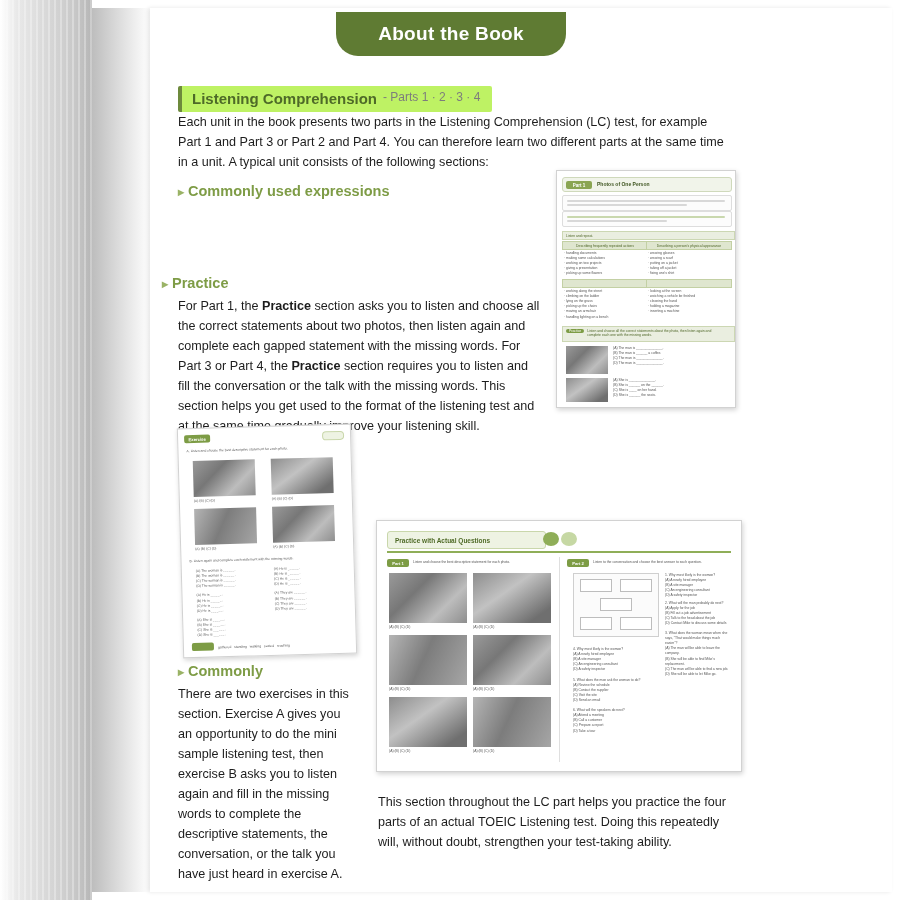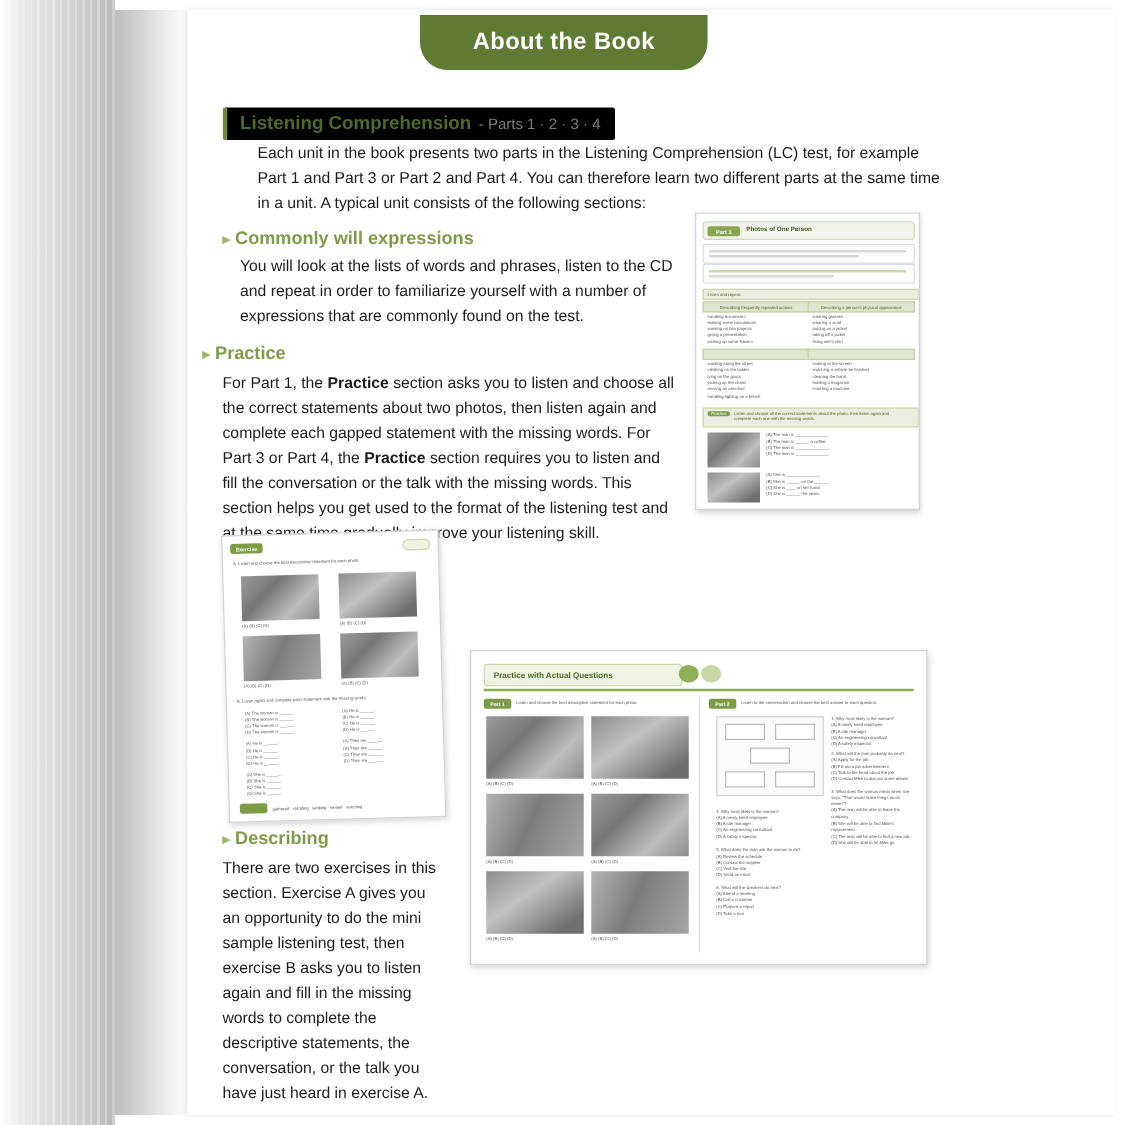--- a/index.html
+++ b/index.html
@@ -70,23 +70,23 @@
     background: #9bb06f;
     border-radius: 0 0 14px 14px;
     z-index: -1;
   }
 
   
   .sec-bar {
     position: absolute;
     left: 178px; top: 86px;
     display: inline-flex;
-    align-items: center;
+    align-items: flex-start;
     padding: 4px 12px 5px 10px;
-    background: #000000;
+    background: #bef264;
     border-left: 4px solid #6d8a3c;
     border-radius: 2px;
   }
   .sec-bar .sec-title {
     color: #4e6a28;
     font-size: 15px;
     font-weight: bold;
   }
   .sec-bar .sec-sub {
     color: #7d7d7d;
@@ -95,21 +95,20 @@
   }
 
   
   .intro {
     position: absolute;
     left: 178px; top: 112px;
     width: 554px;
     font-size: 12.6px;
     line-height: 20px;
     color: #1d1d1d;
-    margin-left: 28px;
   }
 
   .sub-head {
     color: #7e9c46;
     font-size: 14.5px;
     font-weight: bold;
   }
   .sub-head .arrow {
     color: #9ab366;
     font-size: 12px;
@@ -207,37 +206,37 @@
   </div>
 
   <div class="sec-bar">
     <span class="sec-title">Listening Comprehension</span>
     <span class="sec-sub">- Parts 1 · 2 · 3 · 4</span>
   </div>
 
   <div class="intro">Each unit in the book presents two parts in the Listening Comprehension (LC) test, for example Part 1 and Part 3 or Part 2 and Part 4. You can therefore learn two different parts at the same time in a unit. A typical unit consists of the following sections:</div>
 
   <div class="sub-head" id="commonly-head">
-    <span class="arrow">▸</span><span>Commonly will expressions</span>
-  </div>
-  <div class="block-text" id="commonly-body">You will look at the lists of words and phrases, listen to the CD and repeat in order to familiarize yourself with a number of expressions that are commonly found on the test.</div>
+    <span class="arrow">▸</span><span>Commonly used expressions</span>
+  </div>
 
   <div class="sub-head" id="practice-head">
     <span class="arrow">▸</span><span>Practice</span>
   </div>
   <div class="block-text" id="practice-body"><span>For Part 1, the </span><b>Practice</b><span> section asks you to listen and choose all the correct statements about two photos, then listen again and complete each gapped statement with the missing words. For Part 3 or Part 4, the </span><b>Practice</b><span> section requires you to listen and fill the conversation or the talk with the missing words. This section helps you get used to the format of the listening test and at the same time gradually improve your listening skill.</span></div>
 
   <div class="sub-head" id="exercises-head">
-    <span class="arrow">▸</span><span>Describing</span>
+    <span class="arrow">▸</span><span>Commonly</span>
   </div>
   <div class="block-text" id="exercises-body">There are two exercises in this section. Exercise A gives you an opportunity to do the mini sample listening test, then exercise B asks you to listen again and fill in the missing words to complete the descriptive statements, the conversation, or the talk you have just heard in exercise A.</div>
 
   <div class="sub-head" id="paq-head">
     <span class="arrow">▸</span><span>Practice with Actual Questions</span>
   </div>
+  <div class="block-text" id="paq-body">This section throughout the LC part helps you practice the four parts of an actual TOEIC Listening test. Doing this repeatedly will, without doubt, strengthen your test-taking ability.</div>
 
   <div class="fig fig-1">
     <div class="f1-head">
       <div class="tag">Part 1</div>
       <div class="t">Photos of One Person</div>
     </div>
 
     <div class="f1-note" style="left:5px; top:24px; width:168px; height:14px;">
       <div class="line" style="position:absolute;left:4px;top:4px;width:158px;height:1.5px;"></div>
       <div class="line" style="position:absolute;left:4px;top:8px;width:120px;height:1.5px;"></div>

